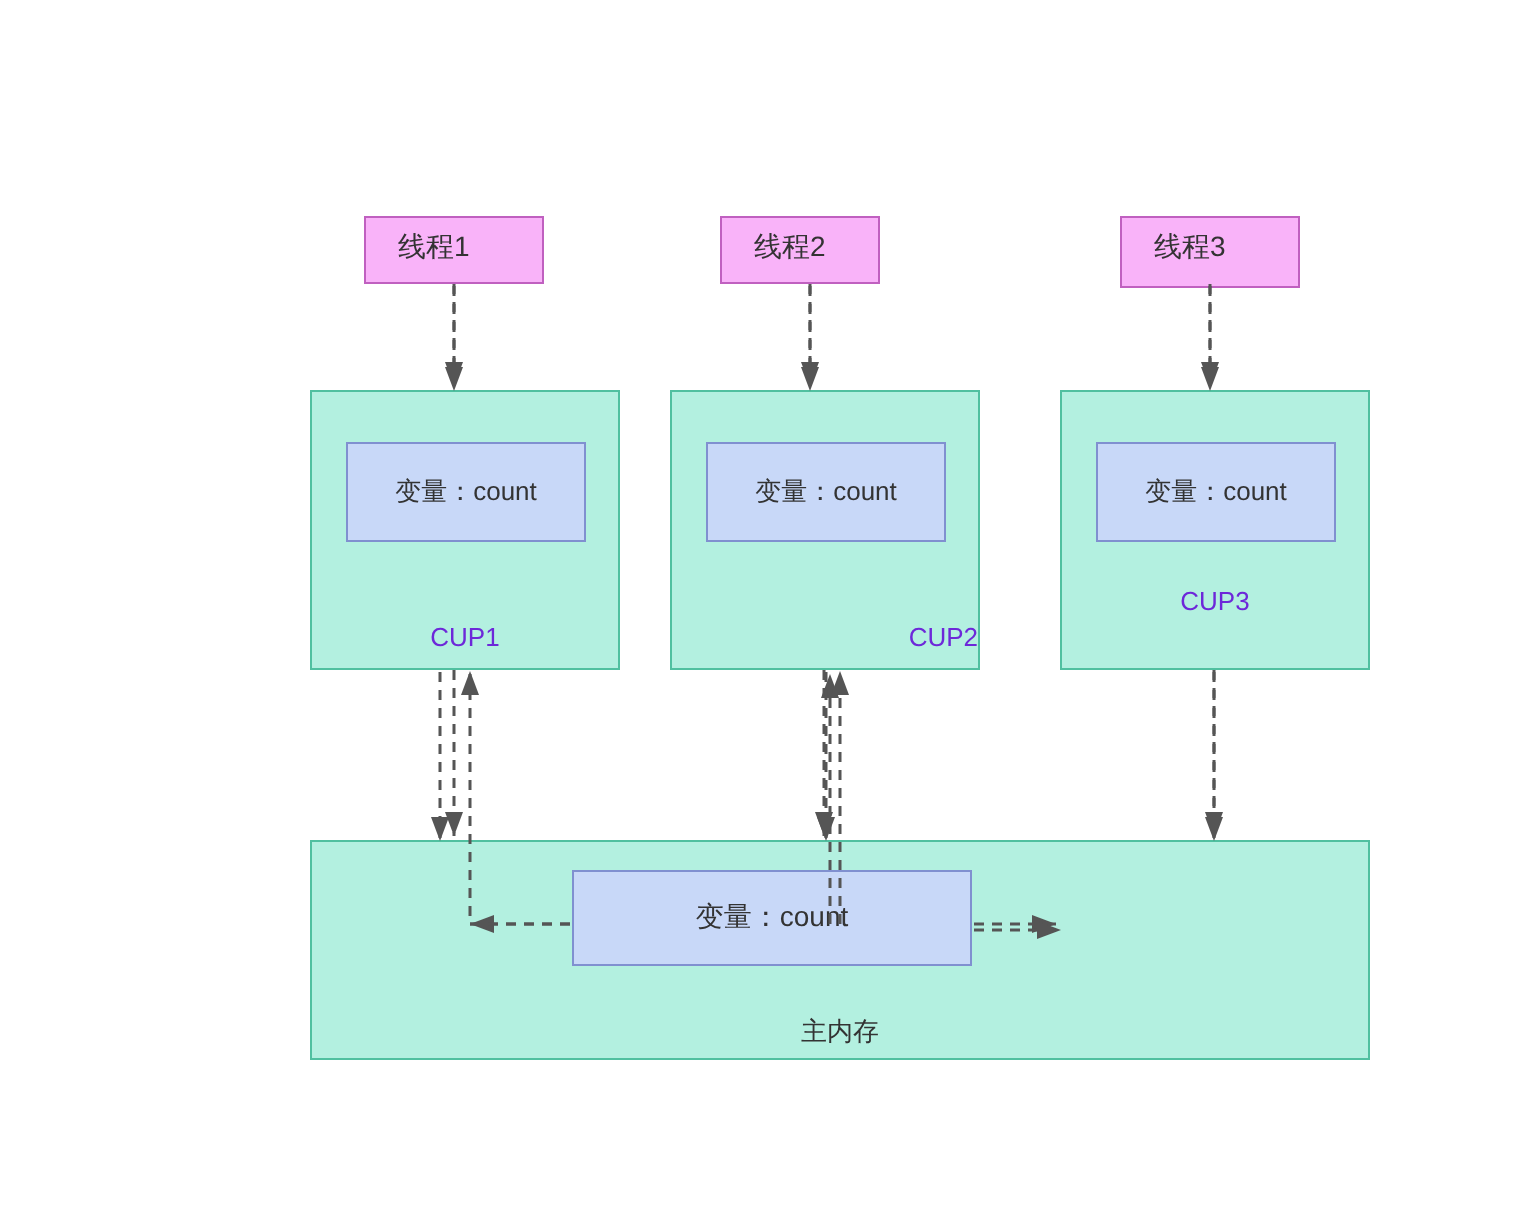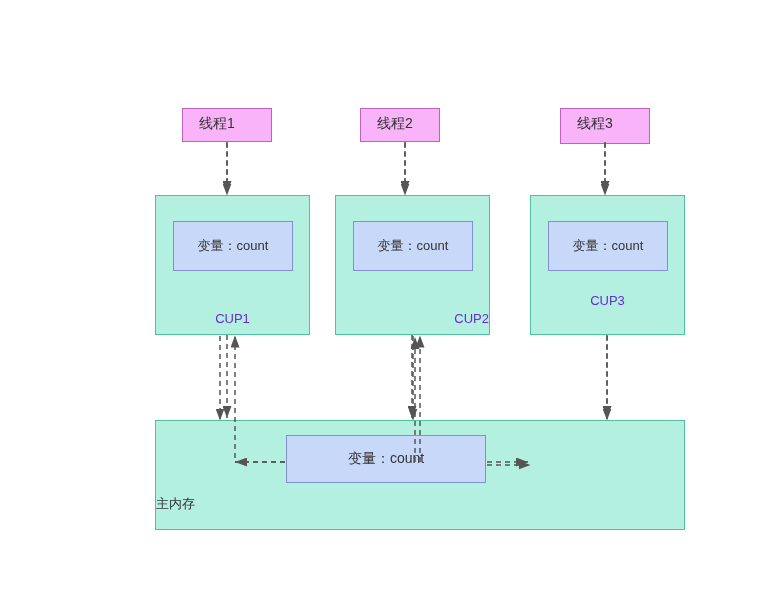--- a/index.html
+++ b/index.html
@@ -114,21 +114,21 @@
     <div class="var-box" style="left:17px; top:25px; width:120px; height:50px;">
       <span>变量：count</span>
     </div>
     <div class="cpu-label" style="bottom:26px; left:0; right:0; text-align:center;">CUP3</div>
   </div>
 
   <div class="memory-box" style="left:155px; top:420px; width:530px; height:110px;">
     <div class="memory-var-box" style="left:130px; top:14px; width:200px; height:48px;">
       <span>变量：count</span>
     </div>
-    <div class="memory-label" style="bottom:16px; left:0; right:0; text-align:left;">主内存</div>
+    <div class="memory-label" style="bottom:4px; left:0; right:0; text-align:center;">主内存</div>
   </div>
 
   <svg class="arrows">
     <defs>
       <marker id="arrowhead" markerWidth="8" markerHeight="6" refX="8" refY="3" orient="auto">
         <polygon points="0 0, 8 3, 0 6" fill="#555"></polygon>
       </marker>
     </defs>
 
     <line x1="227" y1="142" x2="227" y2="193" stroke="#555" stroke-width="1.5" stroke-dasharray="5,4" marker-end="url(#arrowhead)"></line>

